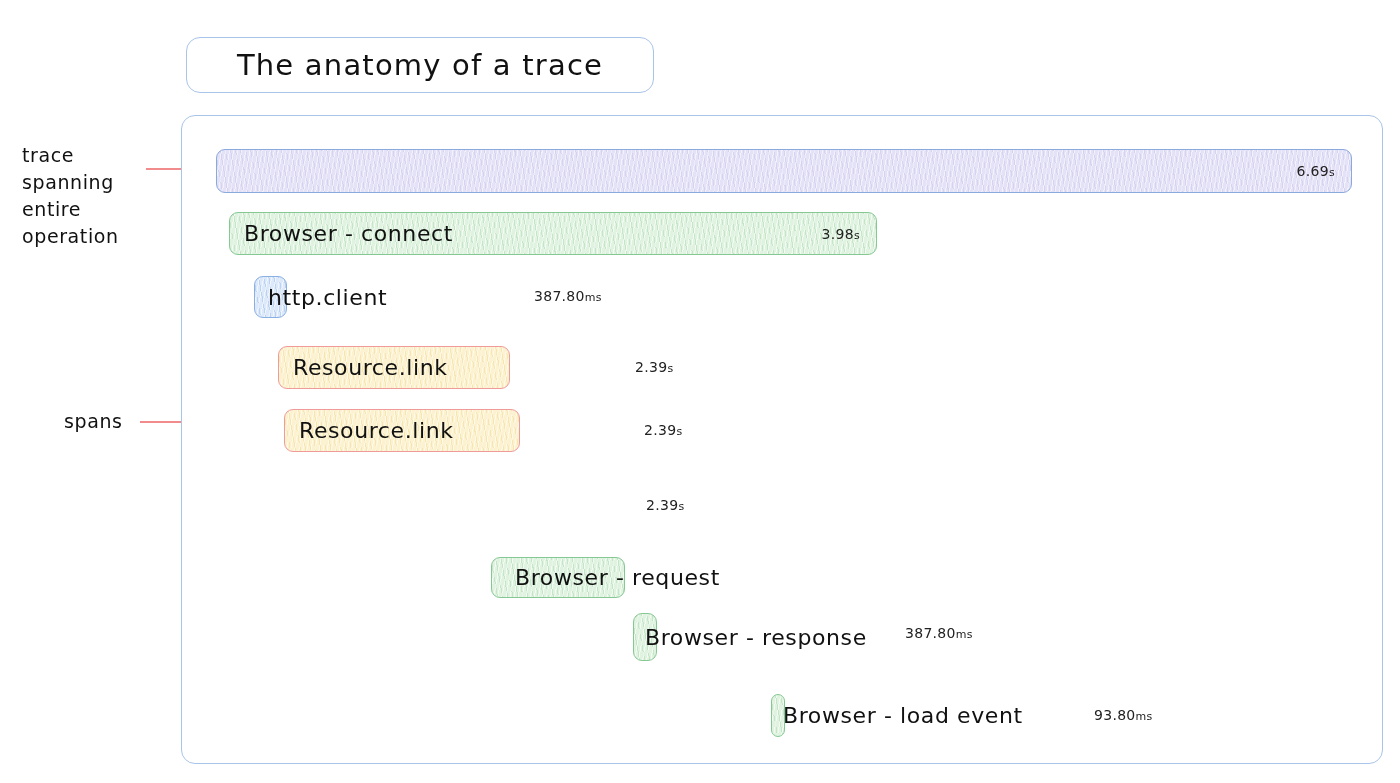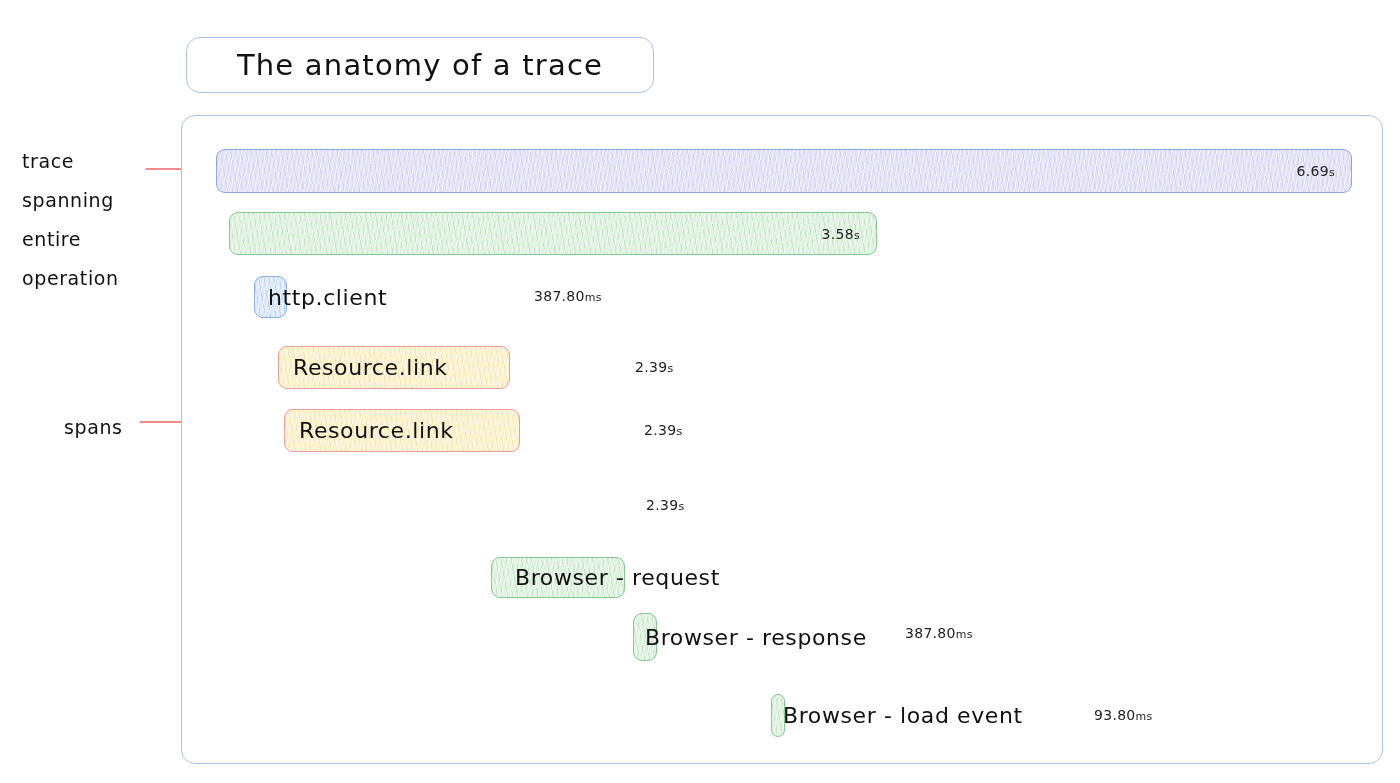--- a/index.html
+++ b/index.html
@@ -48,21 +48,21 @@
     width: 1202px; height: 649px;
     border: 1.6px solid #a8c4e8;
     border-radius: 14px;
     background: #ffffff;
   }
 
   
   .annotation {
     position: absolute;
     font-size: 19px;
-    line-height: 39px;
+    line-height: 27px;
     color: #111;
     letter-spacing: .6px;
     white-space: pre-line;
   }
   #anno-trace { left: 22px; top: 142px; width: 140px; }
   #anno-spans { left: 64px; top: 408px; width: 110px; }
 
   
   .leader-h {
     position: absolute;
@@ -162,21 +162,22 @@
 
 <div class="leader-h" id="leader-spans-h"></div>
 <div class="leader-v" id="leader-spans-v"></div>
 
 <div id="trace-panel">
 
 <div class="bar fill-purple" style="left: 34px; top: 33px; width: 1136px; height: 44px;">
       <span class="hand bar-duration-inside"><span>6.69</span><span class="unit">s</span></span>
     </div>
     <div class="bar fill-green" style="left: 47px; top: 96px; width: 648px; height: 43px;">
-      <span class="hand bar-duration-inside"><span>3.58</span><span class="unit">s</span></span>
+      <span class="hand bar-label" style="left: 14px;">Browser - connect</span>
+      <span class="hand bar-duration-inside"><span>3.98</span><span class="unit">s</span></span>
     </div>
     <div class="bar fill-blue" style="left: 72px; top: 160px; width: 33px; height: 42px;">
       <span class="hand bar-label" style="left: 13px;">http.client</span>
     </div>
     <div class="hand duration-outside" style="left: 352px; top: 172px;"><span>387.80</span><span class="unit">ms</span></div>
     <div class="bar fill-yellow" style="left: 96px; top: 230px; width: 232px; height: 43px;">
       <span class="hand bar-label" style="left: 14px;">Resource.link</span>
     </div>
     <div class="hand duration-outside" style="left: 453px; top: 242.5px;"><span>2.39</span><span class="unit">s</span></div>
     <div class="bar fill-yellow" style="left: 102px; top: 293px; width: 236px; height: 43px;">

